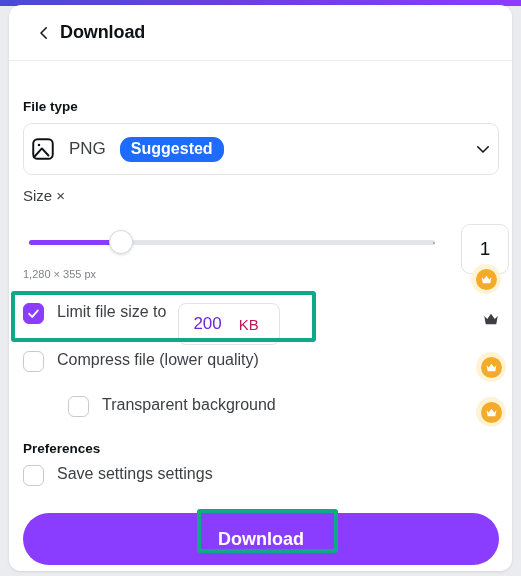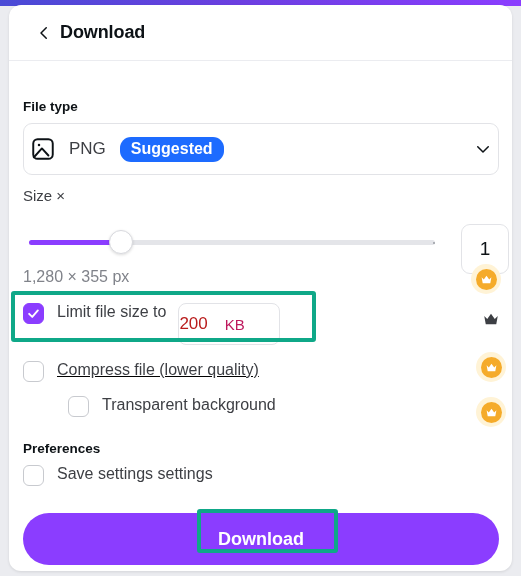--- a/index.html
+++ b/index.html
@@ -91,21 +91,21 @@
     border: 1px solid #d8d9de; border-radius: 50%;
     box-shadow: 0 1px 3px rgba(0,0,0,0.14); cursor: grab;
   }
   .num-input {
     position: absolute; left: 438px; top: 8px;
     width: 48px; height: 50px;
     border: 1px solid #e2e3e7; border-radius: 9px;
     display: flex; align-items: center; justify-content: center;
     font-size: 19px; color: #0d1216; background: #fff; cursor: text;
   }
-  .dims { position: absolute; left: 14px; top: 207px; font-size: 16px; color: #80838a; }
+  .dims { position: absolute; left: 14px; top: 207px; font-size: 11px; color: #80838a; }
 
   
   .crown-badge {
     position: absolute; width: 30px; height: 30px; border-radius: 50%;
     background: #fff3d6;
     display: flex; align-items: center; justify-content: center;
   }
   .crown-inner {
     width: 21px; height: 21px; border-radius: 50%;
     background: #f5ab2a; display: flex; align-items: center; justify-content: center;
@@ -126,21 +126,21 @@
     background: #8b3dff; border-color: #8b3dff;
     display: flex; align-items: center; justify-content: center;
   }
   .opt-text { font-size: 16px; color: #3d3f44; margin-left: 13px; white-space: nowrap; }
 
   .kb-input {
     margin-left: 12px; width: 102px; height: 42px;
     border: 1px solid #e2e3e7; border-radius: 8px; background: #fff;
     display: flex; align-items: center; cursor: text;
   }
-  .kb-val { font-size: 17px; color: #b91c1c; }
+  .kb-val { font-size: 17px; color: #6d28d9; margin-left: 14px; }
   .kb-unit { font-size: 15px; color: #be185d; margin-left: 17px; }
 
   
   .hl {
     position: absolute; border: 4px solid #0fa888; border-radius: 3px;
     pointer-events: none;
   }
 
   
   .pref-label { position: absolute; left: 14px; top: 380px; font-size: 13.5px; font-weight: 700; color: #0d1216; }
@@ -221,21 +221,21 @@
         <span class="opt-text">Limit file size to</span>
         <div class="kb-input">
           <span class="kb-val">200</span>
           <span class="kb-unit">KB</span>
         </div>
       </div>
       <svg class="crown-plain" style="position:absolute; left:473px; top:249px;" viewBox="0 0 24 24" fill="#3d3f44">
         <path d="M3 8l4 4 5-7 5 7 4-4-2 11H5L3 8z"></path>
       </svg>
 
-      <div class="opt-row" style="top:300px;text-decoration:underline;">
+      <div class="opt-row" style="top:290px;">
         <div class="cb"></div>
         <span class="opt-text">Compress file (lower quality)</span>
       </div>
       <div class="crown-badge" style="left:467px; top:291px;">
         <div class="crown-inner">
           <svg viewBox="0 0 24 24" width="13" height="13" fill="#ffffff">
             <path d="M3 8l4 4 5-7 5 7 4-4-2 11H5L3 8z"></path>
           </svg>
         </div>
       </div>

